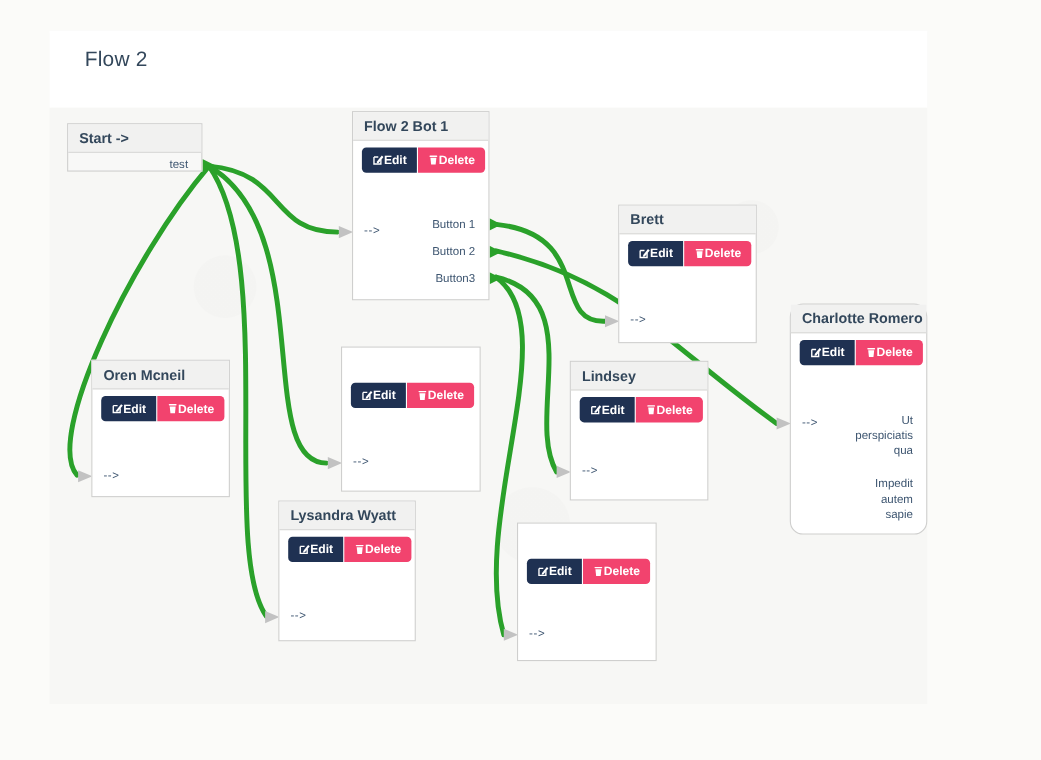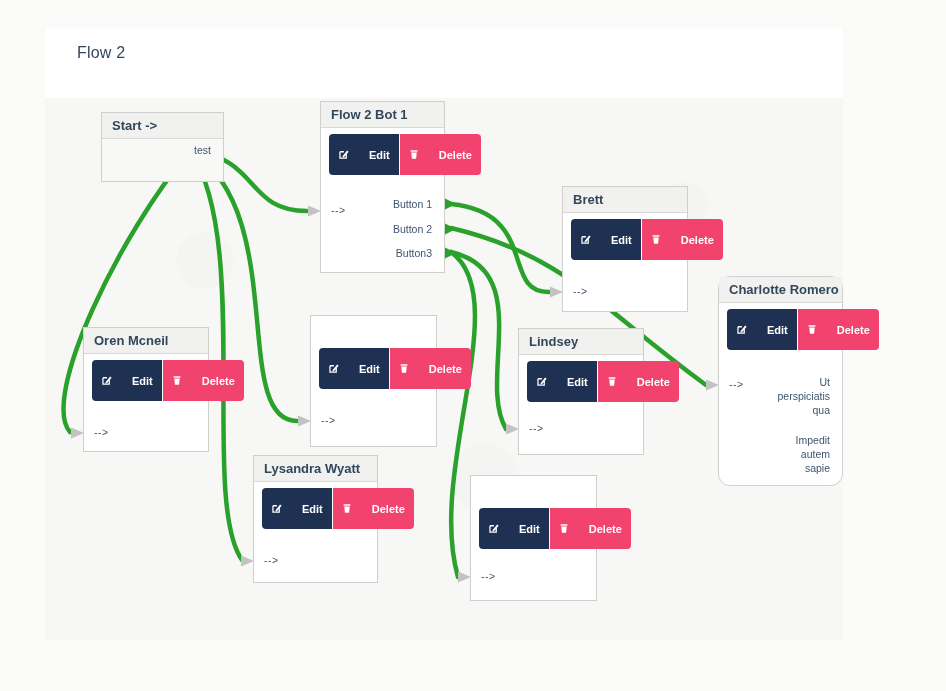--- a/index.html
+++ b/index.html
@@ -9,21 +9,21 @@
     font-family:"Liberation Sans",sans-serif;
     -webkit-font-smoothing:antialiased;
   }
   .title-card{
     position:absolute;left:45px;top:28px;width:798px;height:70px;
     background:#ffffff;box-shadow:0 1px 2px rgba(0,0,0,.05);
     box-sizing:border-box;
   }
   .flow-title{
     position:absolute;left:32px;top:16px;
-    font-size:16px;color:#33475b;font-weight:500;letter-spacing:.2px;
+    font-size:19px;color:#33475b;font-weight:500;letter-spacing:.2px;
   }
   .flow-canvas{
     position:absolute;left:45px;top:98px;width:798px;height:542px;
     background:#f7f7f5;
     background-image:
       radial-gradient(circle at 20% 30%, rgba(0,0,0,.012) 0 28px, transparent 29px),
       radial-gradient(circle at 55% 70%, rgba(0,0,0,.012) 0 34px, transparent 35px),
       radial-gradient(circle at 80% 20%, rgba(0,0,0,.010) 0 24px, transparent 25px);
   }
   .edges-layer{position:absolute;left:0;top:0;z-index:1;}
@@ -34,22 +34,22 @@
   }
   .flow-node.start-node{background:#f8f8f7;}
   .node-header{
     box-sizing:border-box;height:26px;line-height:25px;
     background:#f1f1f0;border-bottom:1px solid #d9d9d8;
     padding:0 10px;font-size:13px;font-weight:600;color:#33475b;
     white-space:nowrap;overflow:hidden;
   }
   .btn-row{position:absolute;left:8px;top:32px;display:flex;}
   .node-btn{
-    display:flex;align-items:center;gap:20px;
-    height:41px;padding:0 9px;border:none;cursor:pointer;
+    display:flex;align-items:center;gap:0;
+    height:23px;padding:0 9px;border:none;cursor:pointer;
     font-family:"Liberation Sans",sans-serif;
     font-size:11px;font-weight:700;color:#ffffff;
   }
   .node-btn svg{display:block;}
   .btn-edit{border-radius:4px 0 0 4px;}
   .btn-delete{border-radius:0 4px 4px 0;margin-left:1px;}
   .port-in{
     position:absolute;left:10px;
     font-size:10.5px;color:#3d5570;letter-spacing:.5px;
     cursor:pointer;
@@ -85,21 +85,21 @@
       <polygon points="505,188.5 518,194 505,199.5" fill="#c2c2c2"></polygon>
       <polygon points="798,278.5 809,284 798,289.5" fill="#d8d8d8"></polygon>
       <polygon points="798,336.5 809,342 798,347.5" fill="#d8d8d8"></polygon>
       <polygon points="661,281.5 674,287 661,292.5" fill="#c2c2c2"></polygon>
       <polygon points="26,329.5 39,335 26,340.5" fill="#c2c2c2"></polygon>
       <polygon points="253,317.5 266,323 253,328.5" fill="#c2c2c2"></polygon>
       <polygon points="461,325.5 474,331 461,336.5" fill="#c2c2c2"></polygon>
       <polygon points="196,457.5 209,463 196,468.5" fill="#c2c2c2"></polygon>
       <polygon points="413,473.5 426,479 413,484.5" fill="#c2c2c2"></polygon>
     </svg>
-    <div class="flow-node start-node" style="left: 16px; top: 14px; width: 123px; height: 70px; margin-left: 40px;">
+    <div class="flow-node start-node" style="left: 16px; top: 14px; width: 123px; height: 44px;">
       <div class="node-header">Start -&gt;</div>
       <span class="port-out" style="top: 30px;">test</span>
     </div>
     <div class="flow-node" style="left: 275px; top: 3px; width: 125px; height: 172px;">
       <div class="node-header">Flow 2 Bot 1</div>
       <div class="btn-row">
         <button class="node-btn btn-edit" style="background: rgb(31, 49, 82);">
           <span>
             <svg width="11" height="11" viewBox="0 0 14 14">
               <path d="M2.5 3.5 h5 M2.5 3.5 v8 h8 v-5" stroke="#fff" stroke-width="1.6" fill="none"></path>

